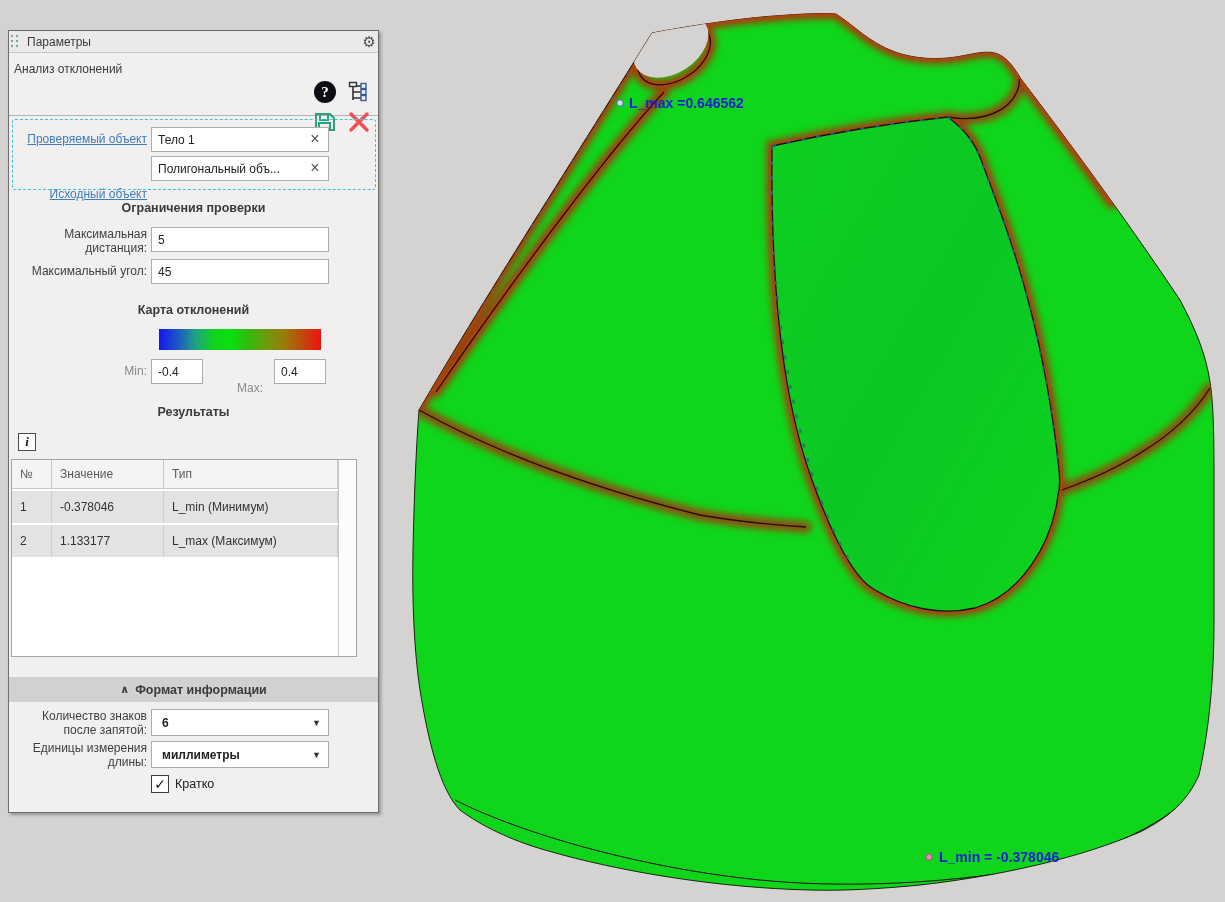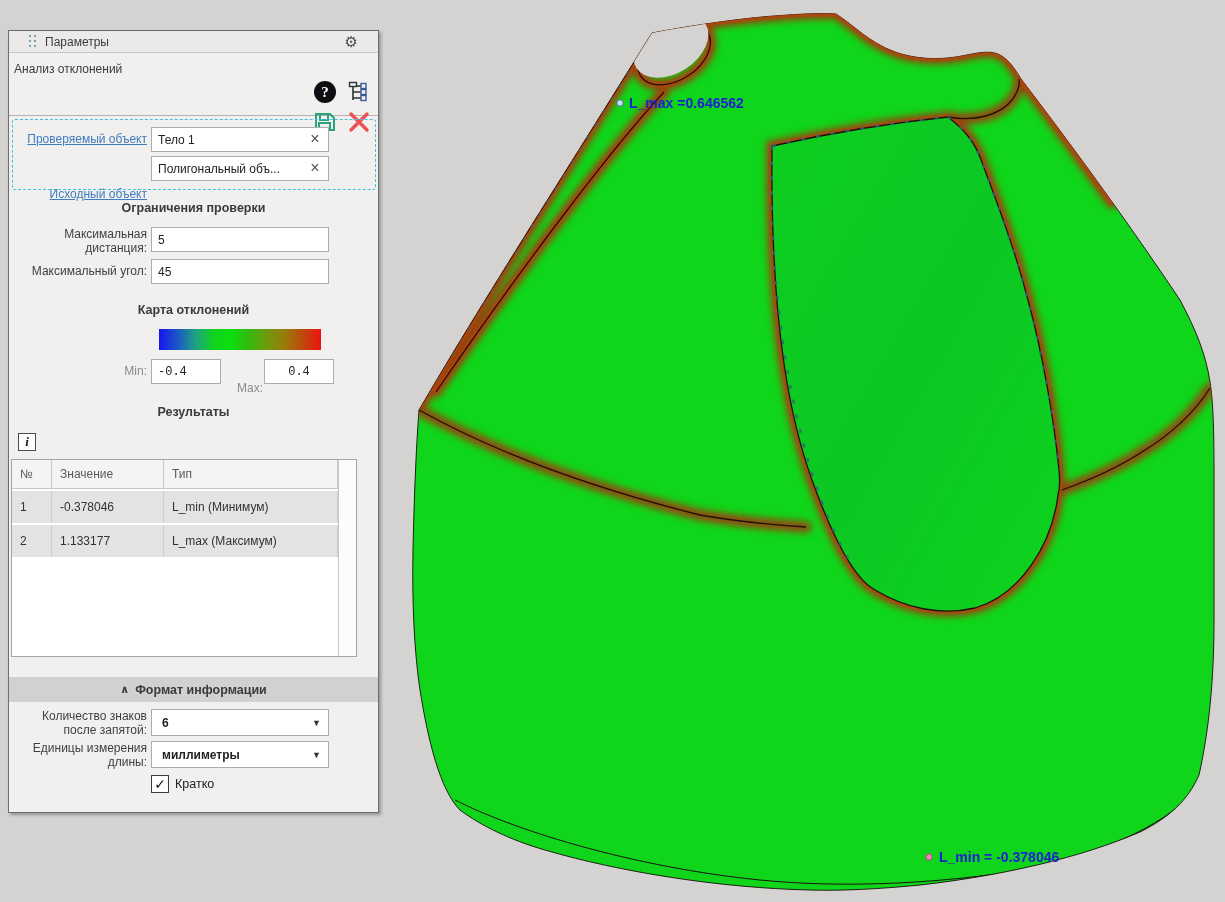--- a/index.html
+++ b/index.html
@@ -12,21 +12,21 @@
   
   .panel {
     position:absolute; left:8px; top:30px; width:371px; height:783px;
     background:#f1f0ef; border:1px solid #6f6e6d;
     box-shadow:2px 2px 3px rgba(0,0,0,.3);
     font-size:12px; color:#3f3f3f; z-index:5;
   }
   .titlebar {
     position:absolute; left:0; top:0; right:0; height:22px;
     background:#ebeae9; border-bottom:1px solid #c9c8c7;
-    display:flex; align-items:center; padding:0 20px;
+    display:flex; align-items:center; padding:0 2px;
   }
   .grip { width:9px; height:13px; margin-right:7px; position:relative; }
   .grip i { position:absolute; width:2px; height:2px; background:#6fa8ae;
     box-shadow:0 5px 0 #6fa8ae, 0 10px 0 #6fa8ae; }
   .grip i:nth-child(2){ left:5px; }
   .titlebar .ttl { flex:1; color:#3c3c3c; }
   .gear { font-size:15px; color:#4f4f4f; cursor:default; line-height:1; }
 
   .hdr { position:absolute; left:0; top:23px; right:0; height:62px; border-bottom:1px solid #b3b2b1; }
   .hdr .sub { position:absolute; left:5px; top:8px; color:#3c3c3c; }
@@ -49,21 +49,21 @@
     background:#fff; border:1px solid #adacab; color:#222;
     font-family:"Liberation Sans",sans-serif; font-size:12px; padding:0 20px 0 6px; outline:none;
   }
   .fld.noclear { padding-right:6px; }
   .clear-x { position:absolute; right:4px; top:3px; width:16px; height:18px; color:#555;
              font-size:16px; line-height:18px; text-align:center; cursor:pointer; }
   .heading { position:absolute; left:0; right:0; text-align:center; font-weight:bold; color:#3a3a3a; font-size:12.5px; }
 
   .gradbar { position:absolute; left:150px; top:298px; width:162px; height:21px; }
   .mm-lbl { position:absolute; width:52px; text-align:right; color:#8b8a89; }
-  .fld.small { width:70px;font-family:Liberation Mono, monospace; }
+  .fld.small { width:52px; }
 
   .info-btn { position:absolute; left:9px; top:402px; width:18px; height:18px; border:1px solid #4a4a4a;
     background:#fdfdfc; color:#1d1d1d; font-family:"Liberation Serif",serif; font-weight:bold;
     font-style:italic; font-size:13px; display:flex; align-items:center; justify-content:center; cursor:pointer; }
 
   .tbl { position:absolute; left:2px; top:428px; width:346px; height:198px; background:#fff; border:1px solid #a5a4a3; }
   .tr { display:flex; width:326px; }
   .tr .c1 { width:40px; }
   .tr .c2 { width:112px; }
   .tr .c3 { width:174px; }
@@ -244,21 +244,21 @@
     <span class="lbl" style="top:5px;">Максимальный угол:</span>
     <input class="fld noclear" readonly="" value="45" style="">
   </div>
 
   <div class="heading" style="top:272px;">Карта отклонений</div>
   <div class="gradbar" style="background: linear-gradient(to right, rgb(21, 21, 238), rgb(27, 85, 200), rgb(31, 159, 134), rgb(16, 211, 32), rgb(10, 224, 12), rgb(53, 184, 14), rgb(111, 154, 12), rgb(154, 122, 10), rgb(192, 72, 12), rgb(238, 17, 17));"></div>
   <div class="row" style="top:328px; right:0;">
     <span class="mm-lbl" style="left:86px; top:5px;">Min:</span>
     <input class="fld noclear small" readonly="" value="-0.4" style="">
     <span class="mm-lbl" style="left:202px; top:22px;">Max:</span>
-    <input class="fld noclear small" style="left: 255px; text-align: center;" readonly="" value="0.4">
+    <input class="fld noclear small" style="left: 265px;" readonly="" value="0.4">
   </div>
 
   <div class="heading" style="top:374px;">Результаты</div>
   <div class="info-btn">i</div>
 
   <div class="tbl">
     <div class="tr th">
       <div class="c1">№</div>
       <div class="c2">Значение</div>
       <div class="c3">Тип</div>

